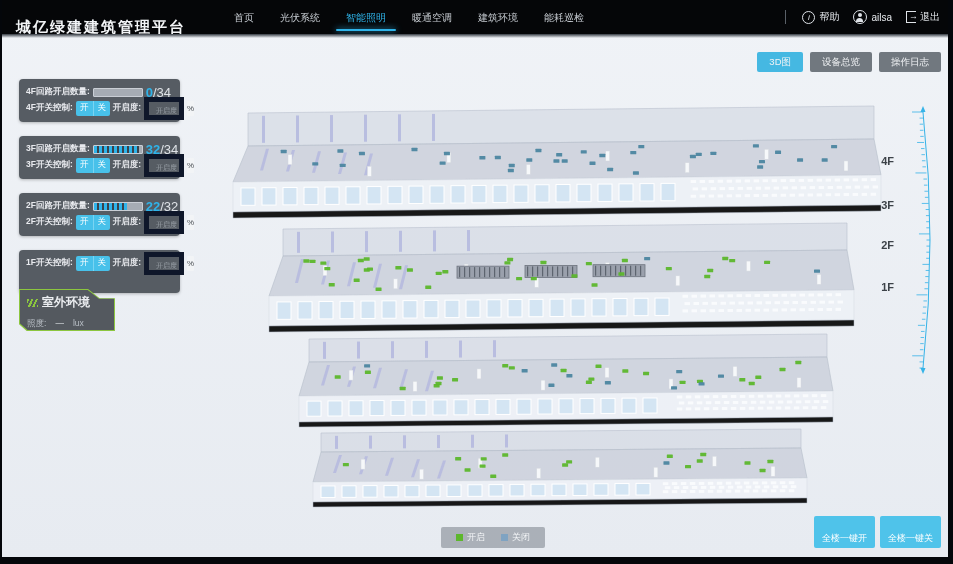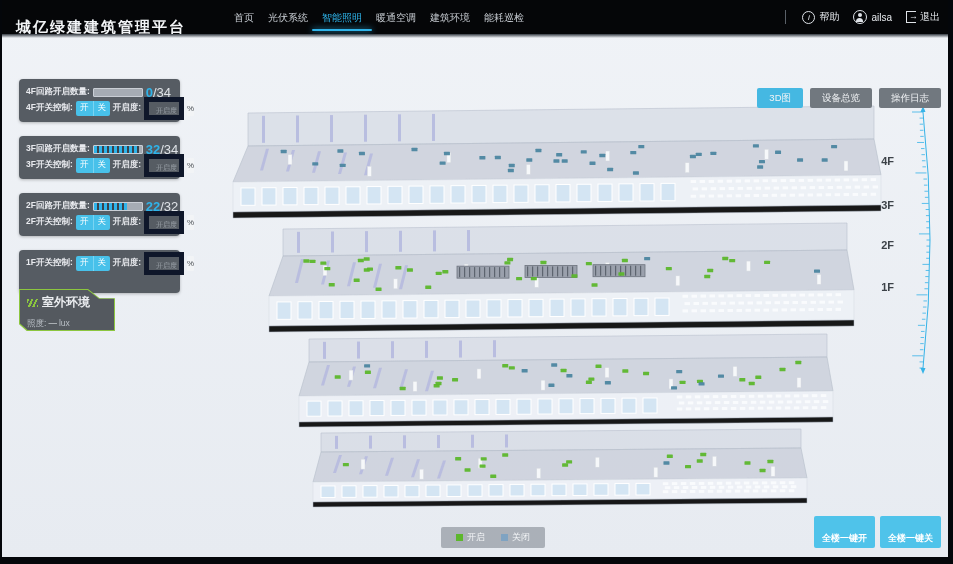--- a/index.html
+++ b/index.html
@@ -3,21 +3,21 @@
 <meta charset="utf-8">
 <style>
   html,body{margin:0;padding:0;background:#04060a;width:953px;height:564px;overflow:hidden;
     font-family:"Liberation Sans","DejaVu Sans",sans-serif;}
   .stage{position:absolute;left:2px;top:0;width:946px;height:557px;background:linear-gradient(#f0f3f7,#e7ebf1);}
   
   .navbar{position:absolute;left:0;top:0;width:100%;height:34px;background:#050608;display:flex;align-items:center;z-index:30;}
   .navbar:after{content:"";position:absolute;left:0;top:34px;width:100%;height:4px;
     background:linear-gradient(#343a42,rgba(52,58,66,0));}
   .brand{color:#f2f4f6;font-size:15px;font-weight:bold;letter-spacing:2px;margin-left:14px;white-space:nowrap;margin-top:20px;}
-  .menu{display:flex;margin-left:46px;gap:10px;}
+  .menu{display:flex;margin-left:46px;gap:22px;}
   .menu-item{color:#c7ccd2;font-size:10px;padding:10px 2px 8px 2px;cursor:pointer;white-space:nowrap;position:relative;}
   .menu-item.active{color:#2fb4ea;}
   .menu-item.active:after{content:"";position:absolute;left:-8px;right:-8px;bottom:2px;height:2px;background:#2fb4ea;
     box-shadow:0 0 6px #2fb4ea;border-radius:2px;}
   .nav-right{position:absolute;right:8px;top:0;height:34px;display:flex;align-items:center;gap:14px;color:#e7eaee;font-size:10px;}
   .nav-right .sep{width:1px;height:14px;background:#5a6068;margin-right:2px;}
   .nav-link{display:flex;align-items:center;gap:4px;cursor:pointer;white-space:nowrap;}
   .ico-help{width:11px;height:11px;border:1px solid #dfe3e8;border-radius:50%;font-size:8px;line-height:11px;text-align:center;font-style:italic;}
   .ico-user{position:relative;width:12px;height:12px;border:1px solid #dfe3e8;border-radius:50%;}
   .ico-user:before{content:"";position:absolute;left:3.5px;top:2px;width:4px;height:4px;border-radius:50%;background:#dfe3e8;}
@@ -43,37 +43,37 @@
   
   .outdoor-wrap{position:absolute;left:17px;top:289px;width:96px;height:42px;}
   .outdoor-border{position:absolute;inset:0;background:#8cc63f;
     clip-path:polygon(0 0,72% 0,84% 22%,100% 22%,100% 100%,8% 100%,0 84%);}
   .outdoor-body{position:absolute;inset:1px;background:#54595f;
     clip-path:polygon(0 0,72% 0,84% 22%,100% 22%,100% 100%,8% 100%,0 84%);
     color:#eceef1;padding:4px 7px;box-sizing:border-box;}
   .outdoor-title{display:flex;align-items:center;gap:4px;font-size:12px;font-weight:bold;}
   .ico-signal{display:inline-block;width:11px;height:8px;
     background:repeating-linear-gradient(115deg,#8cc63f 0 2px,rgba(0,0,0,0) 2px 4px);}
-  .outdoor-metric{margin-top:7px;font-size:8.5px;color:#b9bfc6;display:flex;gap:2px;align-items:baseline;}
+  .outdoor-metric{margin-top:7px;font-size:8.5px;color:#b9bfc6;display:flex;gap:9px;align-items:baseline;}
   .outdoor-metric .v{color:#d8dce0;}
   
-  .view-btns{position:absolute;right:7px;top:52px;display:flex;gap:7px;z-index:20;margin-top:36px;}
+  .view-btns{position:absolute;right:7px;top:52px;display:flex;gap:7px;z-index:20;}
   .vbtn{height:20px;padding:0 12px;border:none;border-radius:2px;background:#71787f;color:#f2f4f6;font-size:9.5px;cursor:pointer;}
   .vbtn.active{background:#45b8e2;}
   
   .floor-markers{position:absolute;right:0;top:0;z-index:15;}
   .fmark{position:absolute;font-size:11px;font-weight:bold;color:#3c4248;cursor:pointer;}
   
   .legend{position:absolute;left:439px;top:527px;width:104px;height:21px;background:rgba(120,128,136,.55);
     border-radius:2px;display:flex;align-items:center;justify-content:center;gap:16px;z-index:20;}
   .leg-item{display:flex;align-items:center;gap:4px;color:#f4f6f8;font-size:9px;}
   .leg-sq{width:7px;height:7px;}
   
   .bulk-btns{position:absolute;right:7px;bottom:9px;display:flex;gap:5px;z-index:20;}
-  .bulk-btn{height:18px;padding:16px 8px;border:none;border-radius:2px;background:#4fc3ea;color:#fff;font-size:9px;cursor:pointer;font-weight:bold;}
+  .bulk-btn{height:18px;padding:16px 8px;border:none;border-radius:2px;background:#4fc3ea;color:#fff;font-size:9px;cursor:pointer;}
   
   #scene{position:absolute;left:0;top:0;width:953px;height:557px;z-index:5;}
 </style>
 </head>
 <body>
 
 <div class="stage">
 
   <div class="navbar">
     <div class="brand">城亿绿建建筑管理平台</div>

